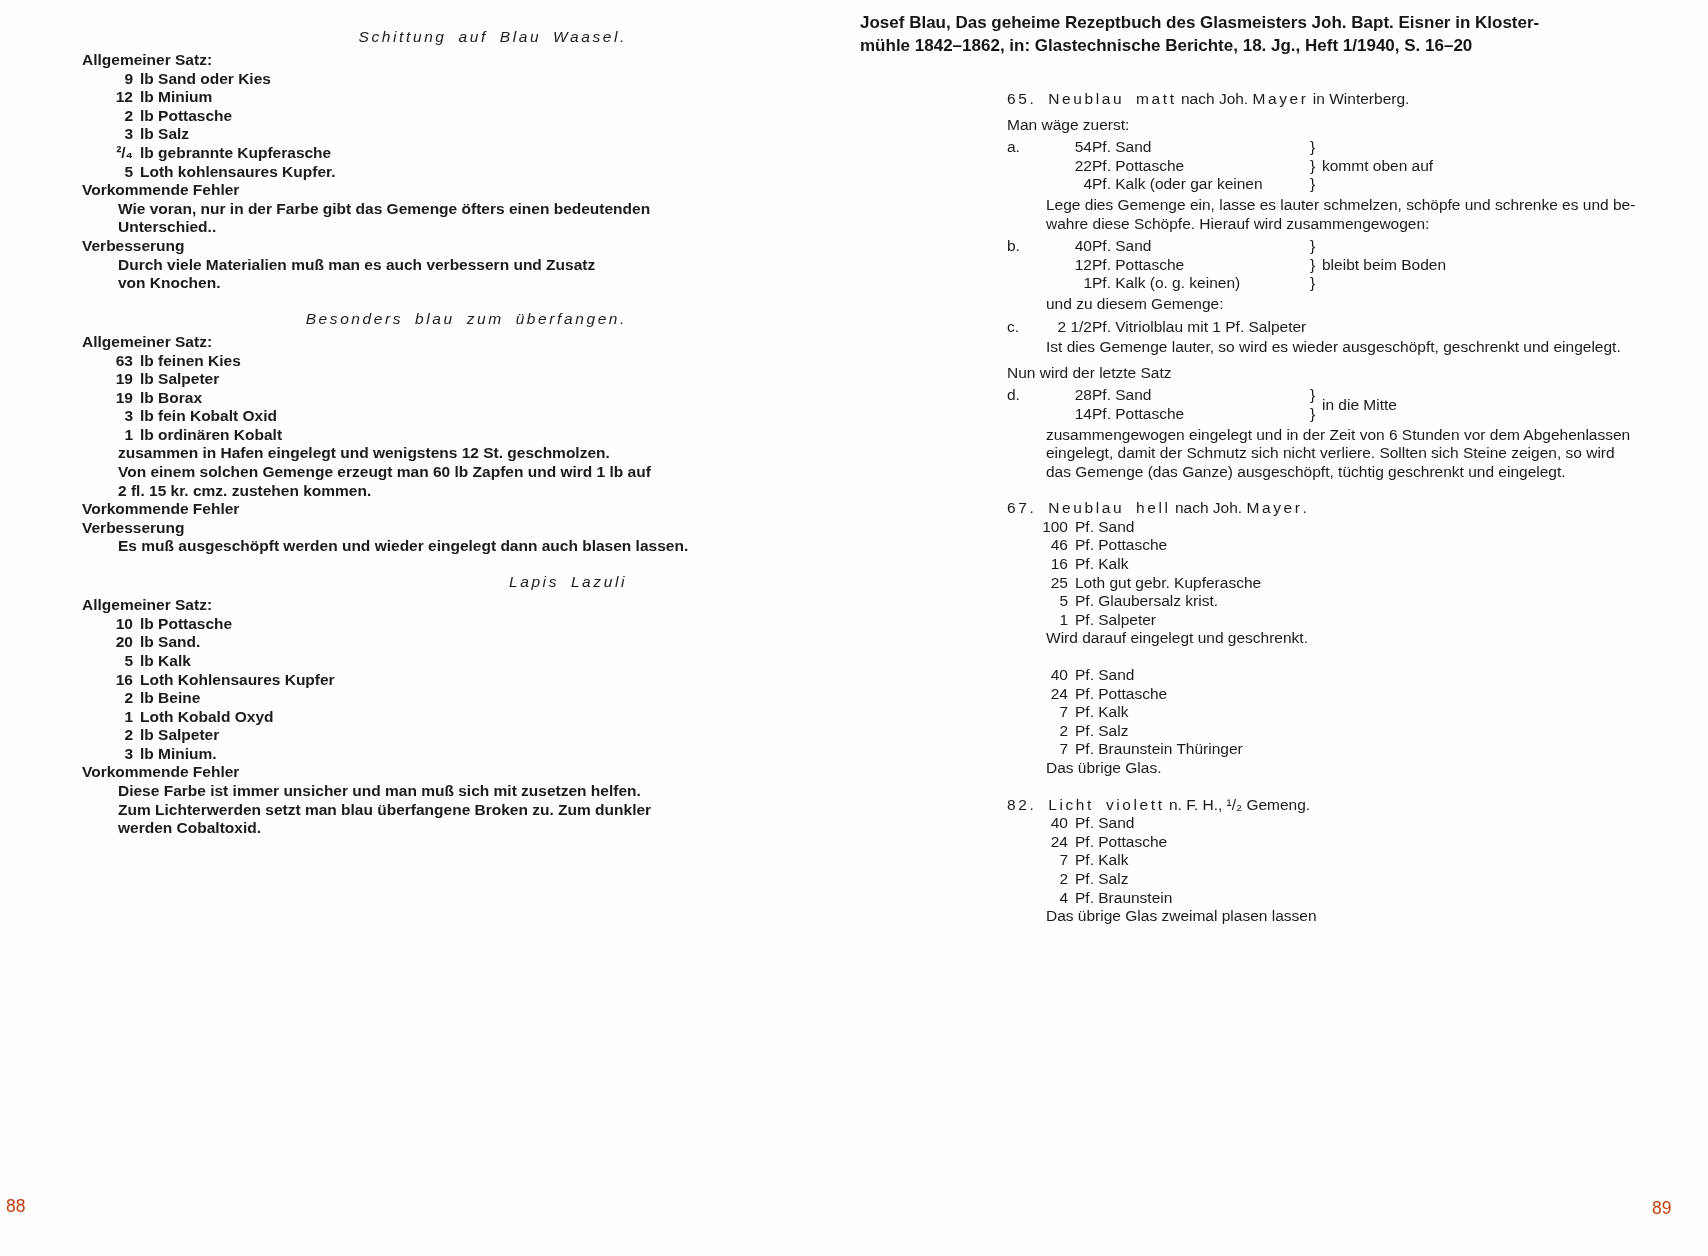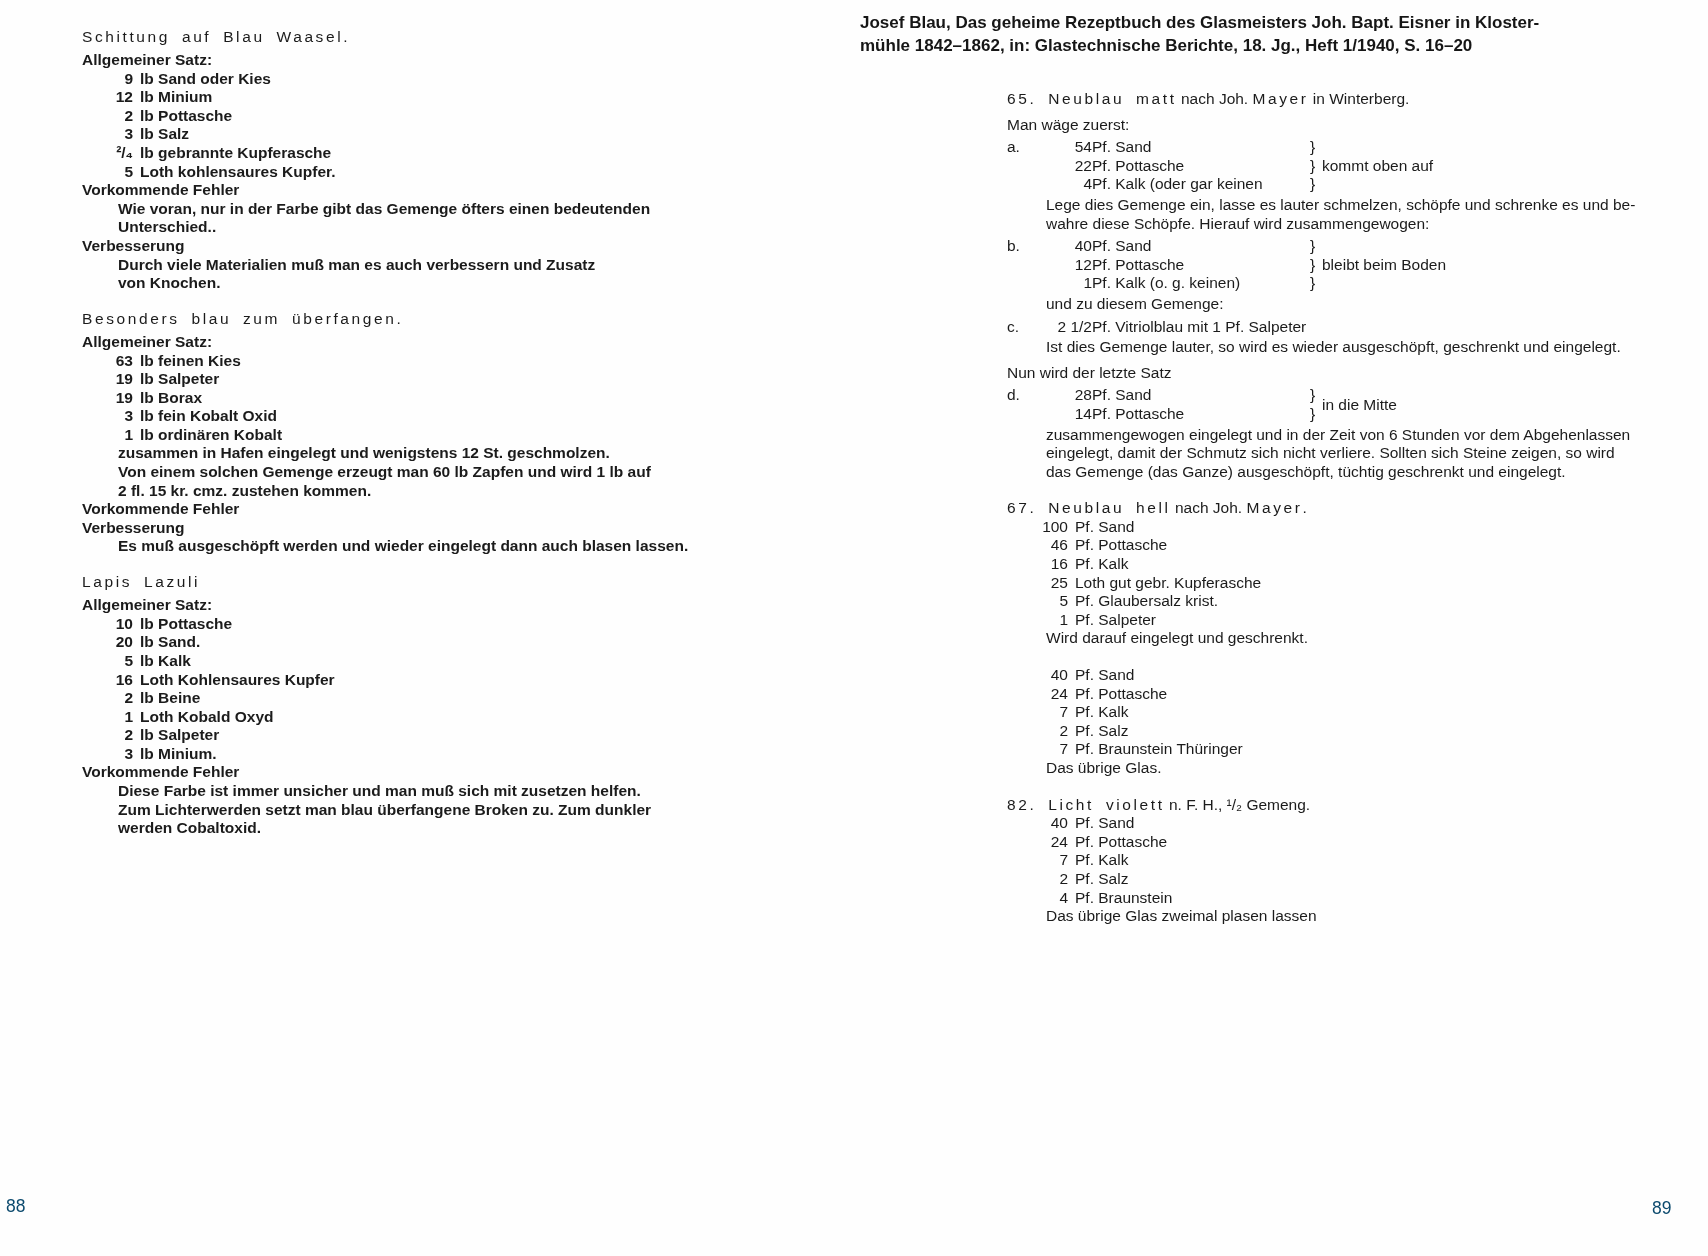--- a/index.html
+++ b/index.html
@@ -10,23 +10,24 @@
     color:#1b1b1b;
     overflow:hidden;
   }
 
   
   .page-left-content {
     position:absolute; left:82px; top:28px; width:620px;
     font-size:15.5px; line-height:18.6px;
   }
   .section-heading {
-    width:545px; text-align:left;
+    width:545px; text-align:right;
     margin:17px 0 4.5px 0;
     white-space:nowrap;
+    font-style:italic;
   }
   .section:first-child .section-heading { margin-top:0; }
   .sp { letter-spacing:2.6px; word-spacing:5px; }
   .line { white-space:nowrap;font-weight:bold; }
   .indent { padding-left:36px; }
   .ing .qty { display:inline-block; width:51px; text-align:right; margin-right:7px; }
 
   
   .right-header {
     position:absolute; left:860px; top:12px; width:760px;
@@ -46,21 +47,21 @@
   .r-ing .qty2 { display:inline-block; width:61px; text-align:right; margin-right:7px; }
 
   .group { position:relative; margin-top:4px; margin-bottom:2px; }
   .g-letter { position:absolute; left:147px; top:0; }
   .g-row { position:relative; padding-left:147px; white-space:nowrap; }
   .g-qty { display:inline-block; width:85px; text-align:right; margin-right:0; }
   .g-brace { position:absolute; left:450px; top:0; }
   .g-ann { position:absolute; left:462px; top:50%; transform:translateY(-50%); white-space:nowrap; }
 
   
-  .pagenum { position:absolute; font-size:17.5px; color:#0c4a6e; }
+  .pagenum { position:absolute; font-size:17.5px; color:#c2410c; }
   .pagenum-left  { left:6px;    top:1196px; }
   .pagenum-right { left:1652px; top:1198px; }
 </style>
 </head>
 <body>
 
 <div class="page-left-content" id="left-content">
     <div class="section">
       <div class="section-heading sp">Schittung auf Blau Waasel.</div>
       <div class="line label">Allgemeiner Satz:</div>

